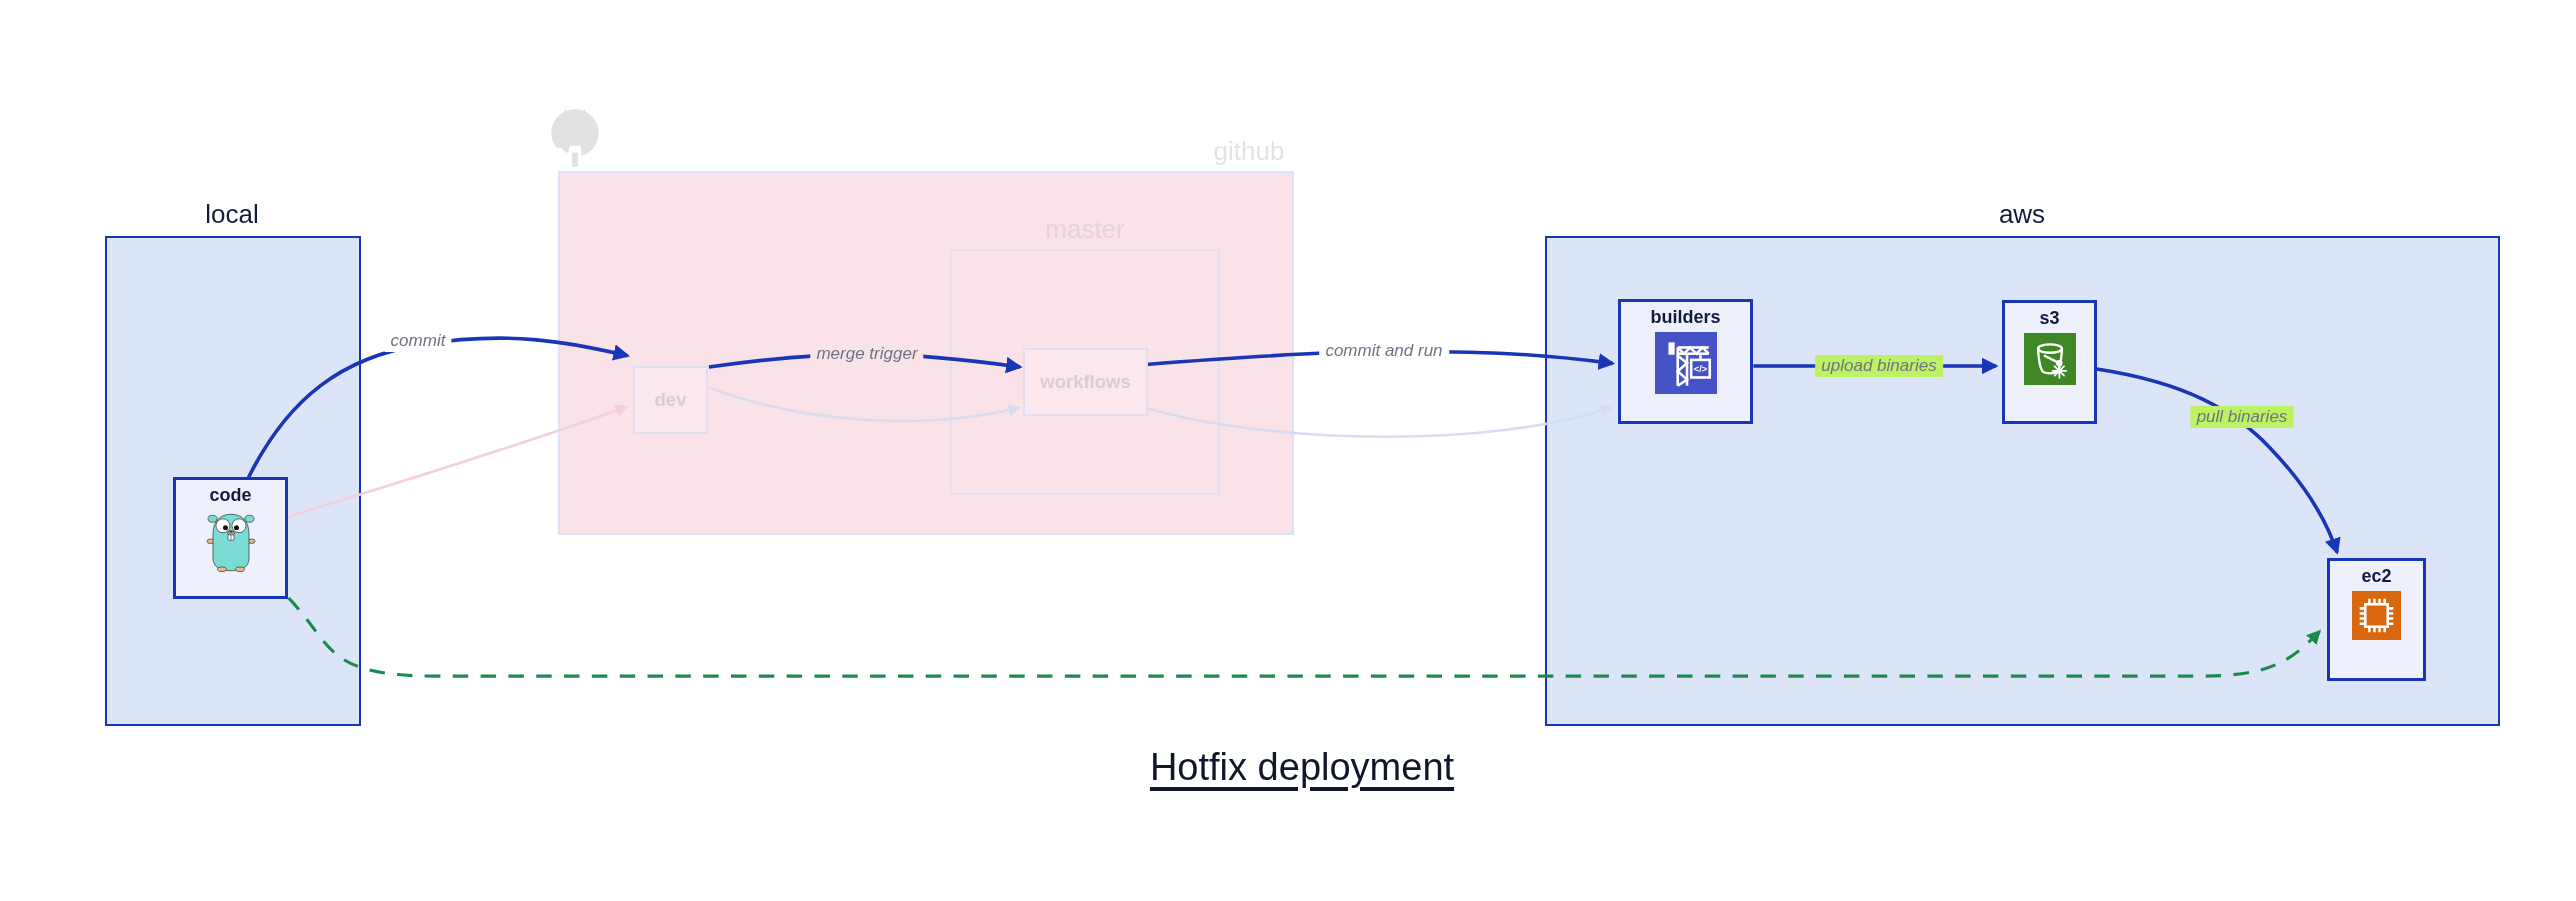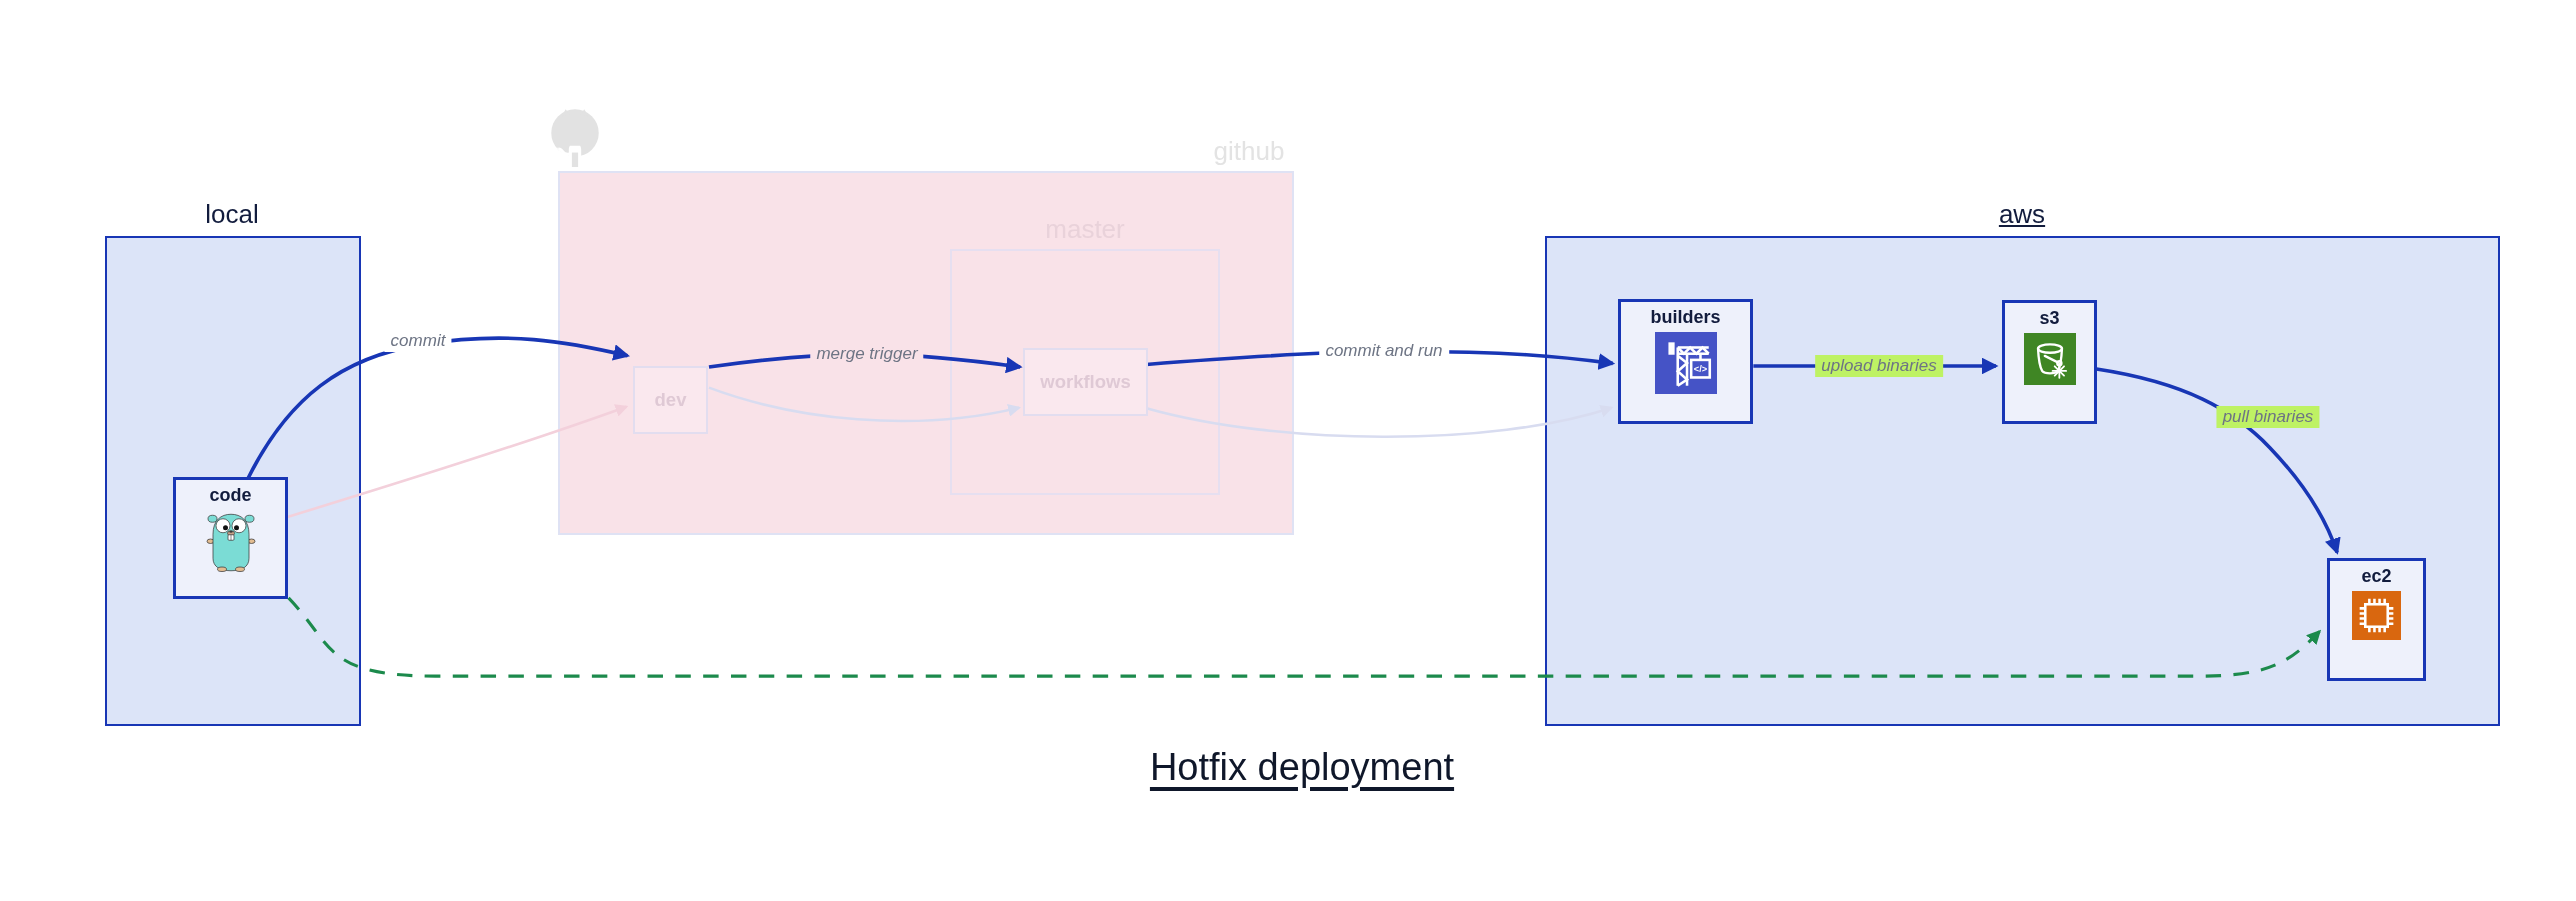--- a/index.html
+++ b/index.html
@@ -46,21 +46,21 @@
 <div class="canvas">
 
   <div class="cluster cluster-solid" style="left:105px;top:236px;width:256px;height:490px;"></div>
   <div class="cluster cluster-github" style="left:558px;top:171px;width:736px;height:364px;"></div>
   <div class="cluster cluster-master" style="left:950px;top:249px;width:270px;height:246px;"></div>
   <div class="cluster cluster-solid" style="left:1545px;top:236px;width:955px;height:490px;"></div>
 
   <div class="cluster-label" style="left:232px;top:230px;">local</div>
   <div class="cluster-label lab-github" style="left:1249px;top:167px;">github</div>
   <div class="cluster-label lab-master" style="left:1085px;top:245px;">master</div>
-  <div class="cluster-label" style="left:2022px;top:230px;text-decoration:underline;">aws</div>
+  <div class="cluster-label" style="left:2022px;top:230px;">aws</div>
 
   <svg class="octocat" style="left:549px;top:103px;" width="52" height="64" viewBox="0 0 100 124">
     <circle cx="50" cy="58" r="46" fill="#e2e2e2"></circle>
     <path d="M24 26 l8 -14 l7 10 z" fill="#e2e2e2"></path>
     <path d="M76 26 l-8 -14 l-7 10 z" fill="#e2e2e2"></path>
     <path d="M38 122 v-20 c-9 2 -13 -2 -15 -6 c-2 -3 -4 -5 -6 -6 l1 -4 c5 0 8 3 10 6 c3 4 7 5 10 4 v-5 c0 -4 1 -6 2 -8 h20 c1 2 2 4 2 8 v31 z" fill="#ffffff"></path>
     <rect x="44" y="96" width="12" height="28" fill="#e2e2e2"></rect>
     <path d="M22 94 q-9 -3 -9 -12" stroke="#ffffff" stroke-width="4" fill="none" stroke-dasharray="3 5"></path>
   </svg>
 
@@ -171,18 +171,18 @@
         <path d="M26 34 H15 M26 44 H15 M26 54 H15 M26 64 H15"></path>
         <path d="M70 34 H81 M70 44 H81 M70 54 H81 M70 64 H81"></path>
       </g>
     </svg>
   </div>
 
   <div class="edge-label bg-white" style="left:418px;top:341px;">commit</div>
   <div class="edge-label bg-pink" style="left:867px;top:354px;">merge trigger</div>
   <div class="edge-label bg-white" style="left:1384px;top:351px;">commit and run</div>
   <div class="edge-label bg-blue" style="left:1879px;top:366px;">upload binaries</div>
-  <div class="edge-label bg-blue" style="left:2242px;top:417px;margin-left:26px;">pull binaries</div>
+  <div class="edge-label bg-blue" style="left:2242px;top:417px;">pull binaries</div>
 
   <div class="diagram-title" style="left:1302px;top:746px;">Hotfix deployment</div>
 
 </div>
 
 
 </body></html>

